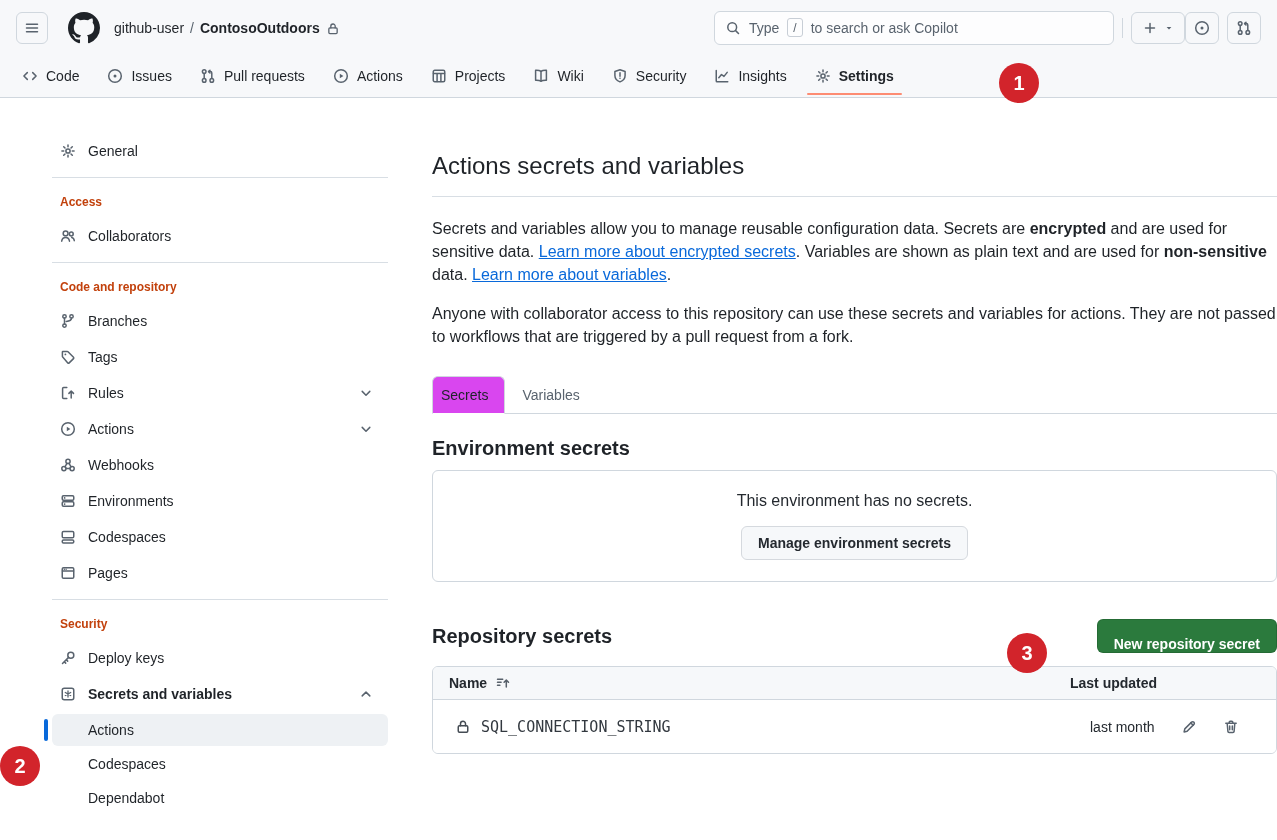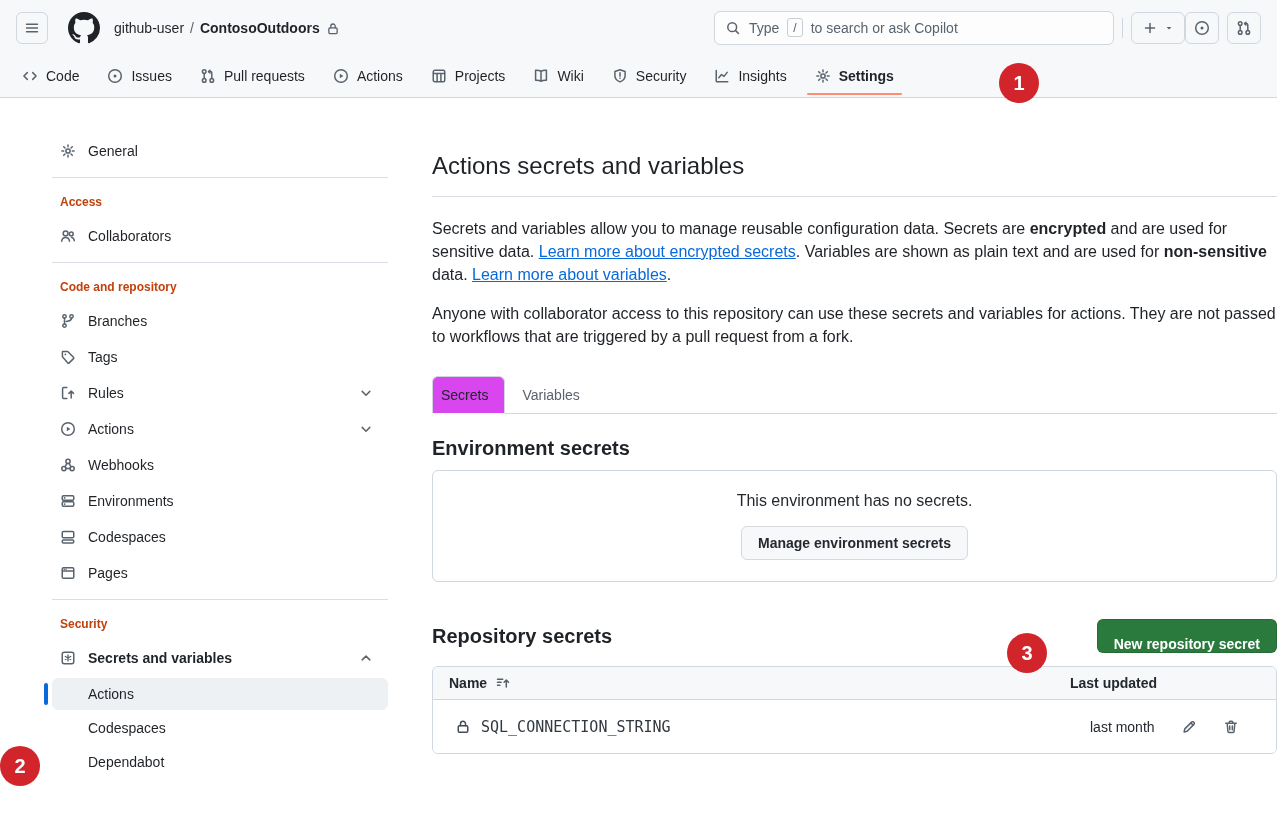--- a/index.html
+++ b/index.html
@@ -356,20 +356,29 @@
       <span class="icon">
         <svg viewBox="0 0 16 16" fill="none" stroke="currentColor" stroke-width="1.5" stroke-linecap="round" stroke-linejoin="round">
           <rect x="2.25" y="2.75" width="11.5" height="10.5" rx="1.3"></rect>
           <path d="M2.5 5.9h11M4.3 4.35h.01M6.1 4.35h.01"></path>
         </svg>
       </span>
       <span class="label">Pages</span>
     </div>
     <div class="sb-divider"></div>
     <div class="sb-header">Security</div>
+    <div class="sb-item">
+      <span class="icon">
+        <svg viewBox="0 0 16 16" fill="none" stroke="currentColor" stroke-width="1.5" stroke-linecap="round" stroke-linejoin="round">
+          <circle cx="10.8" cy="5.2" r="3"></circle>
+          <path d="m8.6 7.4-6.1 6.1M4.3 11.7l1.4 1.4M6.3 9.7l1.4 1.4"></path>
+        </svg>
+      </span>
+      <span class="label">Deploy keys</span>
+    </div>
     <div class="sb-item bold">
       <span class="icon">
         <svg viewBox="0 0 16 16" fill="none" stroke="currentColor" stroke-width="1.5" stroke-linecap="round" stroke-linejoin="round">
           <rect x="2.25" y="2.25" width="11.5" height="11.5" rx="2"></rect>
           <path d="M8 4.9v6.2M5.3 6.45l5.4 3.1M10.7 6.45l-5.4 3.1" stroke-width="1.3"></path>
         </svg>
       </span>
       <span class="label">Secrets and variables</span>
       <span class="icon chev">
         <svg viewBox="0 0 16 16" fill="none" stroke="currentColor" stroke-width="1.5" stroke-linecap="round" stroke-linejoin="round">

